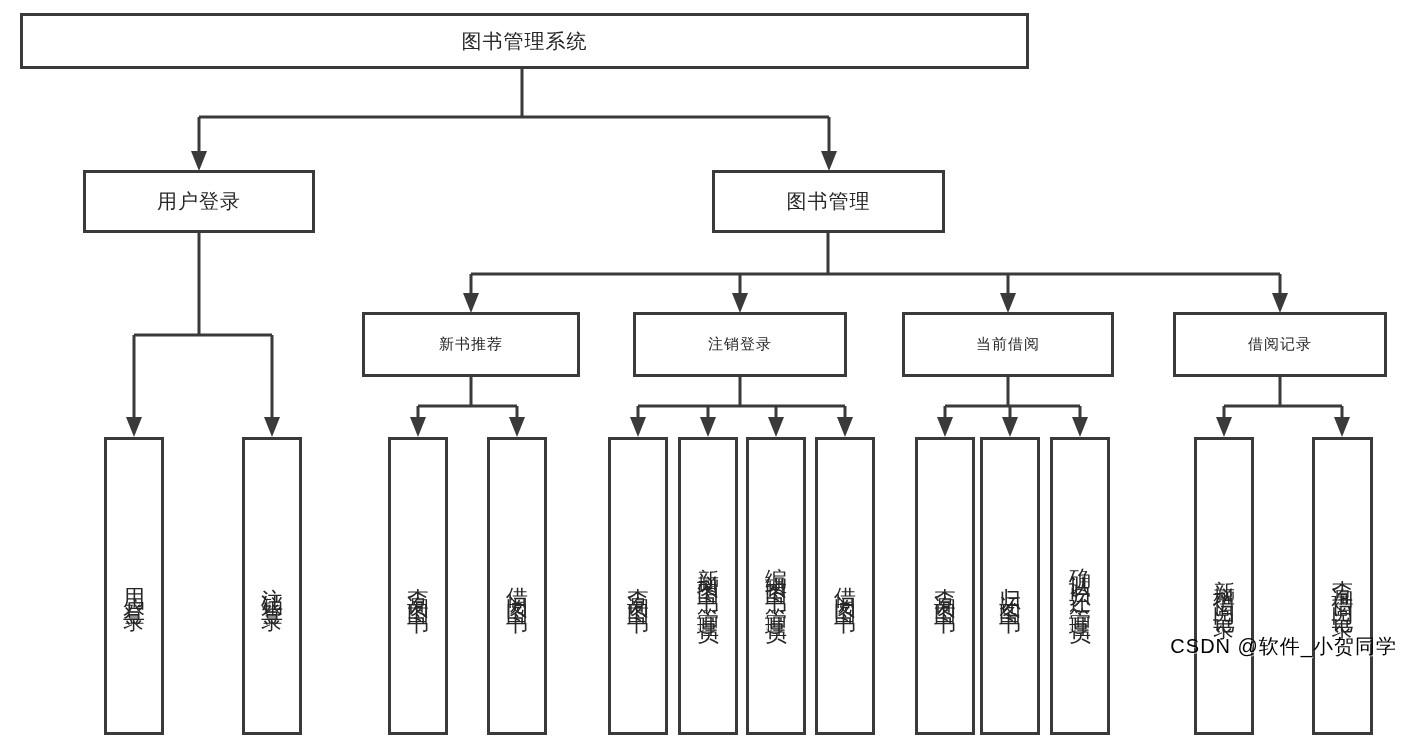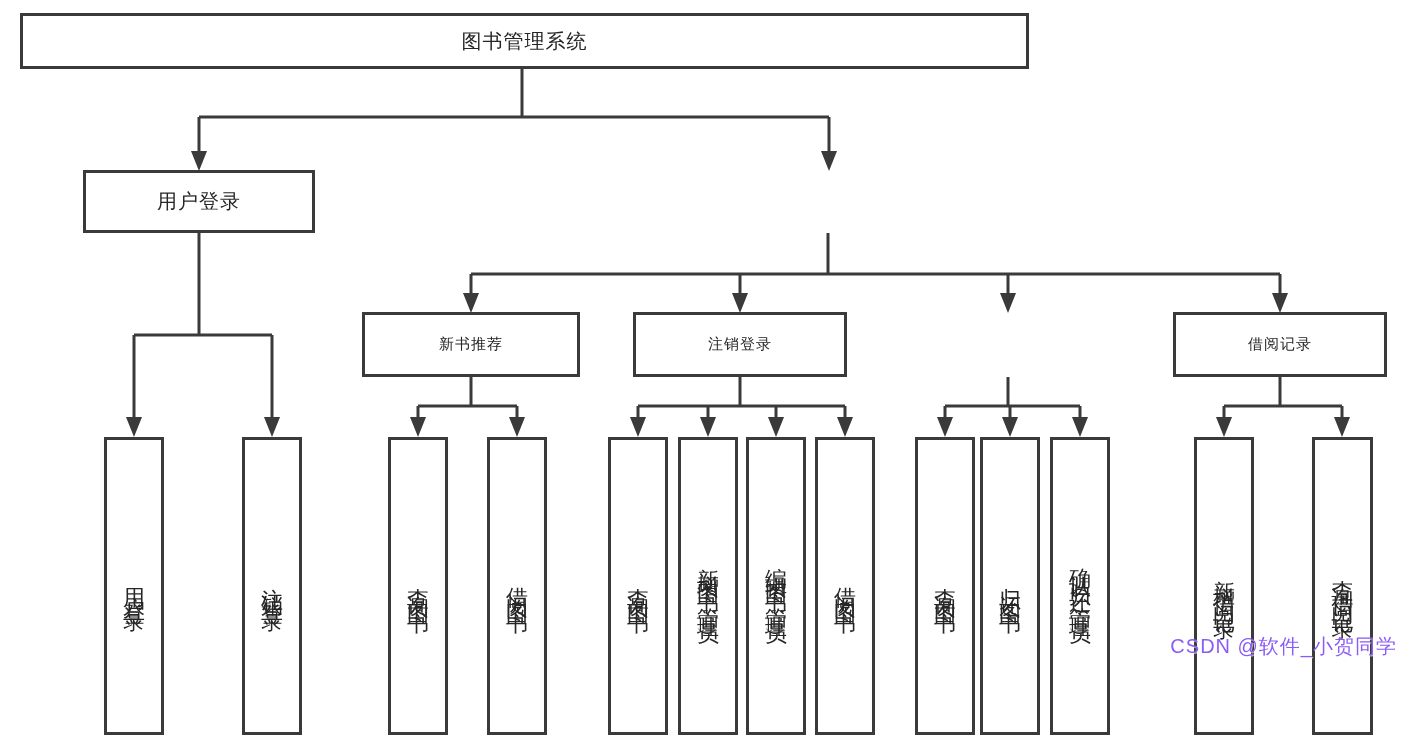--- a/index.html
+++ b/index.html
@@ -33,21 +33,21 @@
     text-orientation:mixed;
     font-size:22px;
     letter-spacing:8px;
     line-height:1;
     white-space:nowrap;
   }
   .watermark{
     position:absolute;
     right:8px;bottom:4px;
     font-size:20px;
-    color:#8b5cf6;
+    color:#000000;
     letter-spacing:1px;
     z-index:5;
     text-shadow:1px 1px 0 rgba(255,255,255,0.6);
   }
 </style>
 </head>
 <body>
 
 <div class="canvas">
 
@@ -80,26 +80,32 @@
       <polygon points="1334,417 1350,417 1342,437" fill="#3a3a3a"></polygon>
     </svg>
 
   <div class="box hbox root">
     <span>图书管理系统</span>
   </div>
 
   <div class="box hbox branch" style="left:83px;width:232px">
     <span>用户登录</span>
   </div>
+  <div class="box hbox branch" style="left:712px;width:233px">
+    <span>图书管理</span>
+  </div>
 
   <div class="box hbox module" style="left:362px;width:218px">
     <span>新书推荐</span>
   </div>
   <div class="box hbox module" style="left:633px;width:214px">
     <span>注销登录</span>
+  </div>
+  <div class="box hbox module" style="left:902px;width:212px">
+    <span>当前借阅</span>
   </div>
   <div class="box hbox module" style="left:1173px;width:214px">
     <span>借阅记录</span>
   </div>
 
   <div class="box vbox" style="left:104px">
     <span class="vtext">用户登录</span>
   </div>
   <div class="box vbox" style="left:242px">
     <span class="vtext">注销登录</span>

